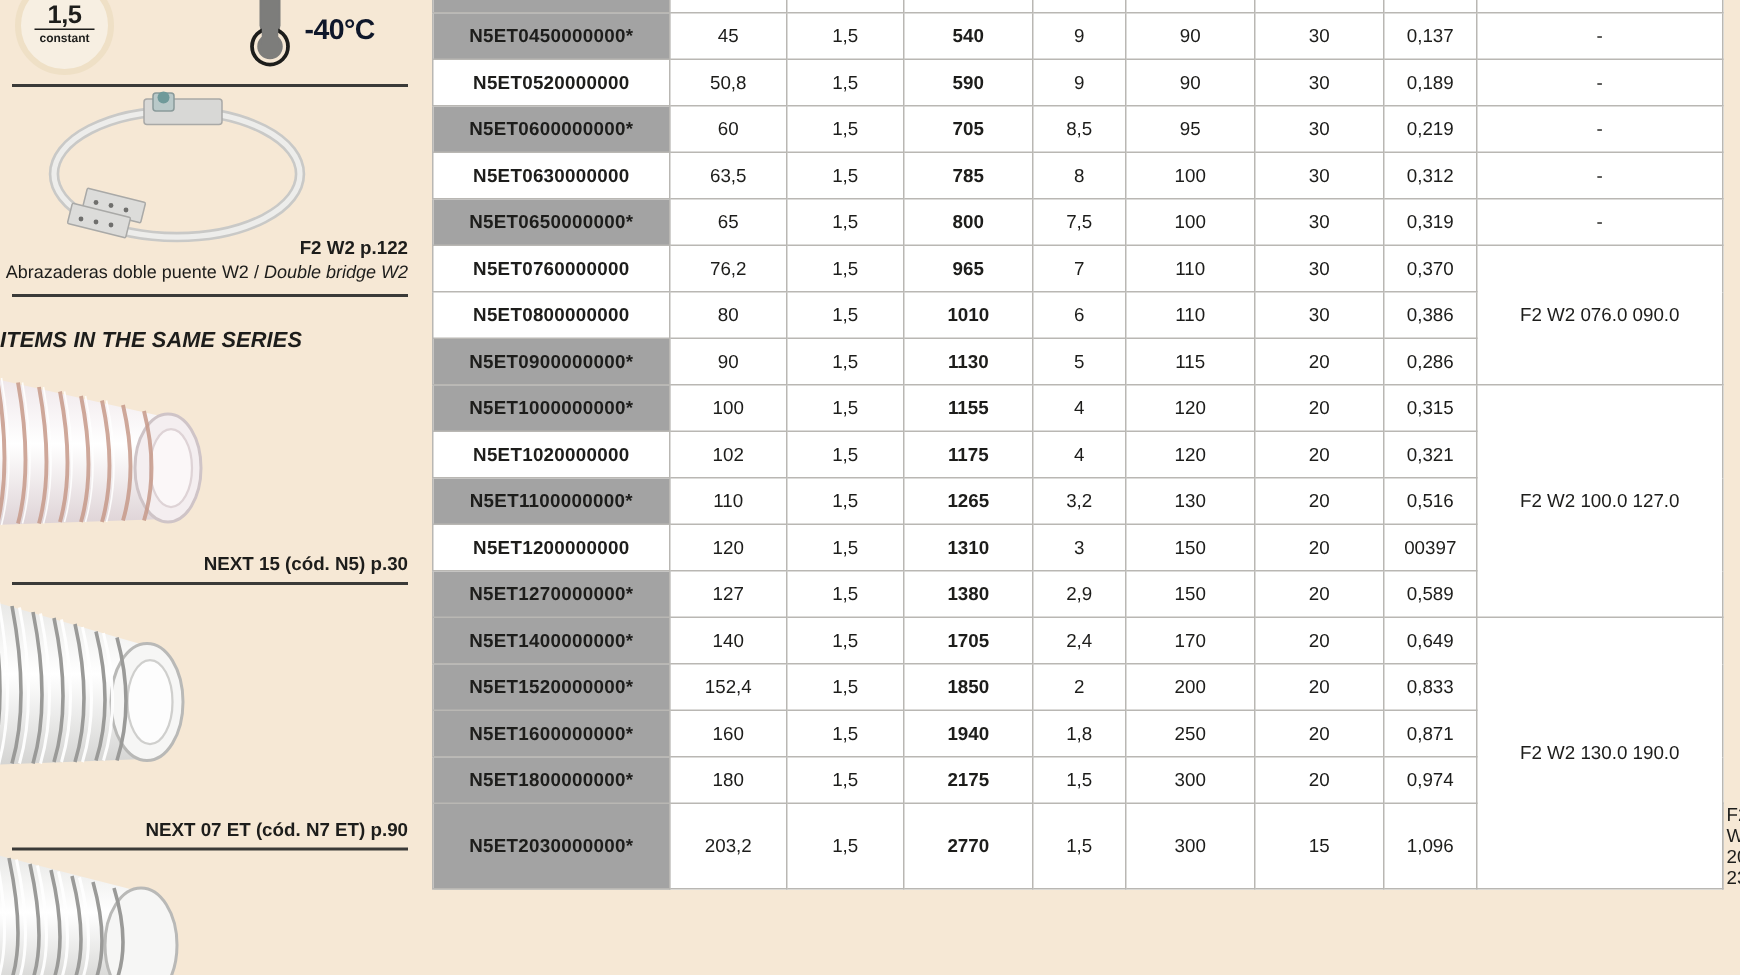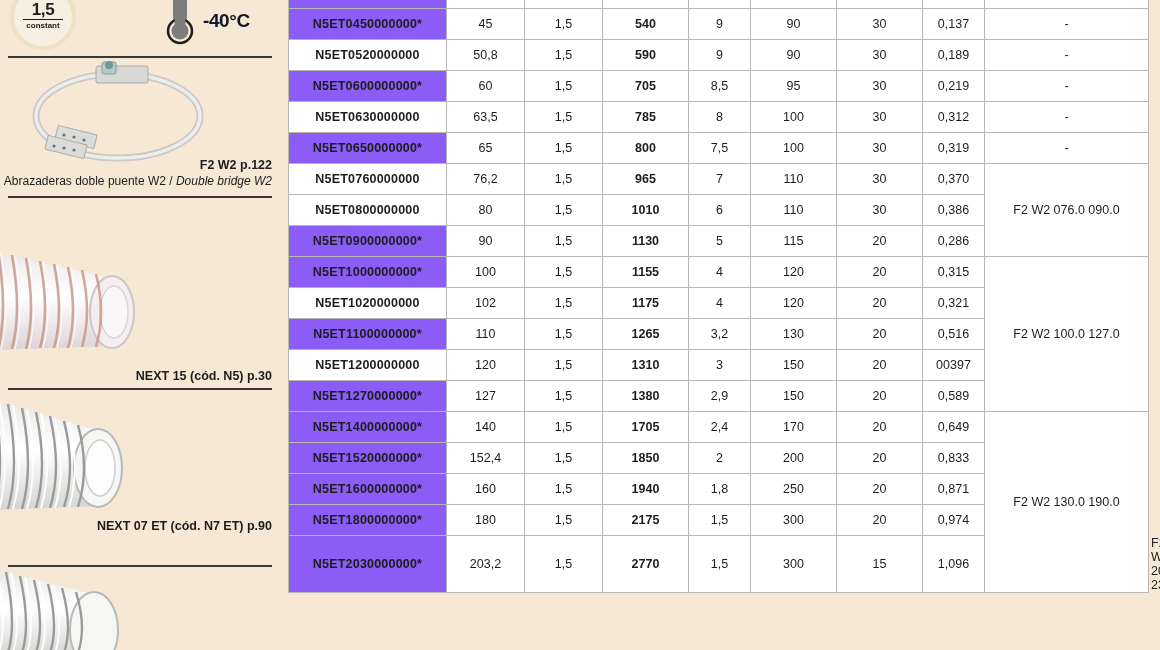--- a/index.html
+++ b/index.html
@@ -155,21 +155,21 @@
     background: #ffffff;
     box-sizing: border-box;
   }
   td.code {
     text-align: left;
     padding-left: 9px;
     font-weight: bold;
     font-size: 12.5px;
     letter-spacing: 0.2px;
   }
-  tr.alt td.code { background: #8b5cf6; }
+  tr.alt td.code { background: #a3a3a3; }
   td.bold { font-weight: bold; }
   td.merged { vertical-align: middle; font-size: 12.5px; }
 </style>
 </head>
 <body>
 
 <div id="sidebar">
 
   <div class="badge-row">
 
@@ -215,20 +215,21 @@
     </g>
   </svg>
 
   <div class="cap-bold" style="top:158px;">F2 W2 p.122</div>
   <div class="cap-desc" style="top:174px;">
     <span>Abrazaderas doble puente W2</span><span> / </span><i>Double bridge W2</i>
   </div>
 
   <div class="divider" style="top:196px;"></div>
 
+  <div class="series-head-en">ITEMS IN THE SAME SERIES</div>
 
   <svg class="hose-a" viewBox="0 0 172 128">
     <defs>
       <linearGradient id="ga" x1="0" y1="0" x2="0" y2="1">
         <stop offset="0%" stop-color="#efe7ea"></stop>
         <stop offset="45%" stop-color="#ffffff"></stop>
         <stop offset="100%" stop-color="#ded3d6"></stop>
       </linearGradient>
     </defs>
     <path d="M2 14 L118 40 L118 108 L2 112 Z" fill="url(#ga)"></path>
@@ -279,21 +280,21 @@
     </g>
     <g stroke="#ffffff" stroke-width="2" fill="none" opacity="0.95">
       <path d="M9 13 Q 21 78 9 122"></path>
         <path d="M23 17 Q 35 79 23 121"></path>
       <path d="M37 21 Q 49 80 37 121"></path>
         <path d="M51 25 Q 63 80 51 120"></path>
       <path d="M65 30 Q 77 81 65 120"></path>
         <path d="M79 34 Q 91 81 79 119"></path>
     </g>
   </svg>
-  <div class="cap-bold" style="top:519px;padding-left:39px;">NEXT 07 ET (cód. N7 ET) p.90</div>
+  <div class="cap-bold" style="top:546px;padding-left:39px;">NEXT 07 ET (cód. N7 ET) p.90</div>
 
   <div class="divider" style="top:565px;"></div>
 
   <svg class="hose-c" viewBox="0 0 160 100">
     <defs>
       <linearGradient id="gc" x1="0" y1="0" x2="0" y2="1">
         <stop offset="0%" stop-color="#e8e8e6"></stop>
         <stop offset="45%" stop-color="#ffffff"></stop>
         <stop offset="100%" stop-color="#d4d4d2"></stop>
       </linearGradient>

